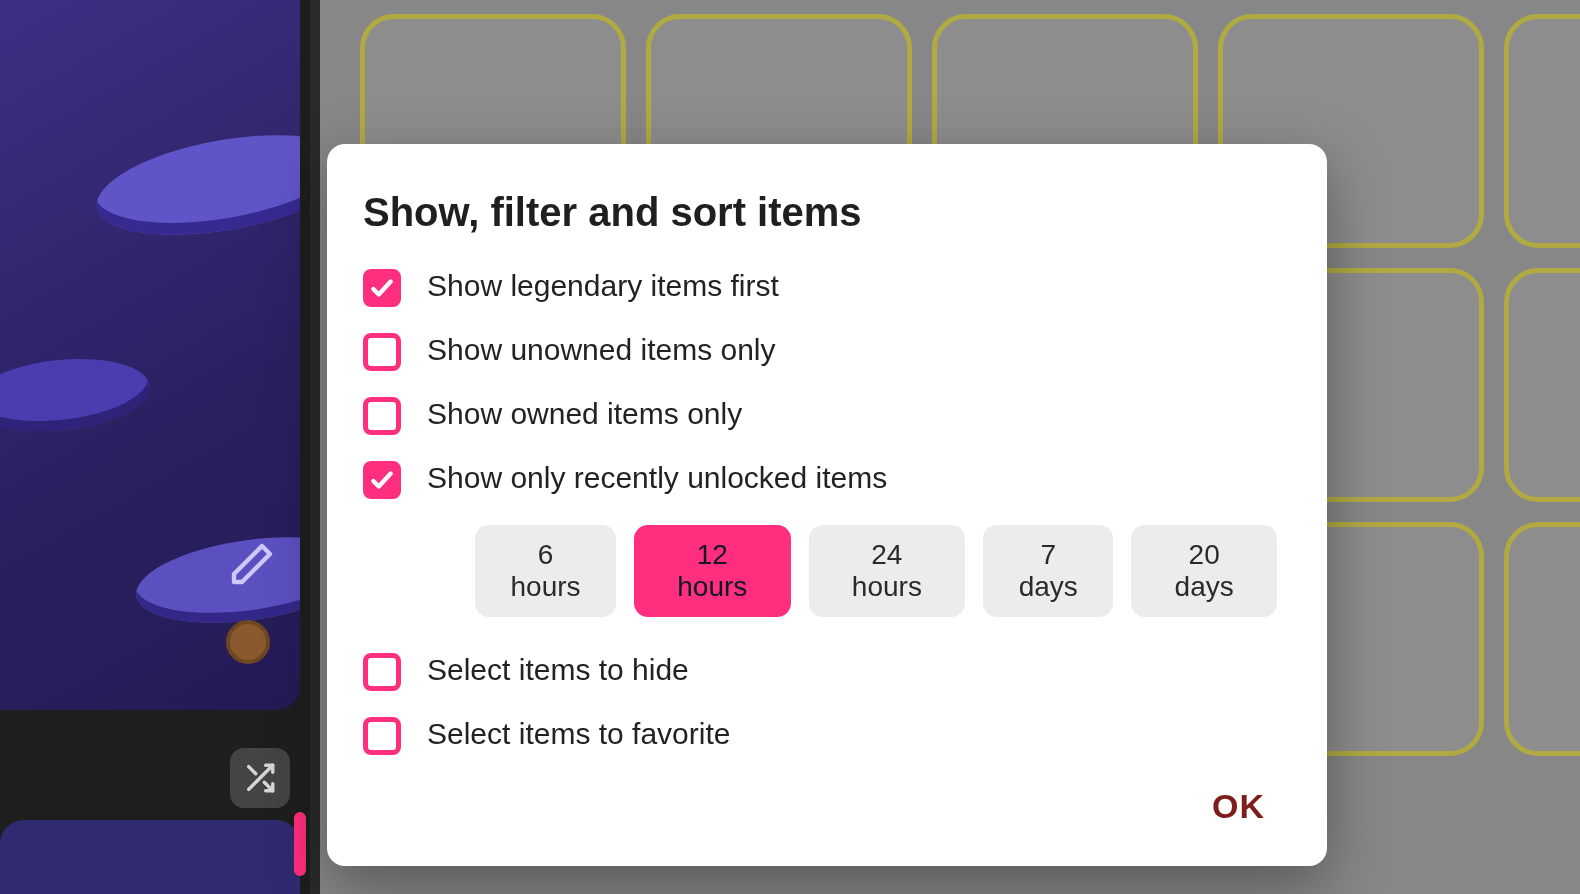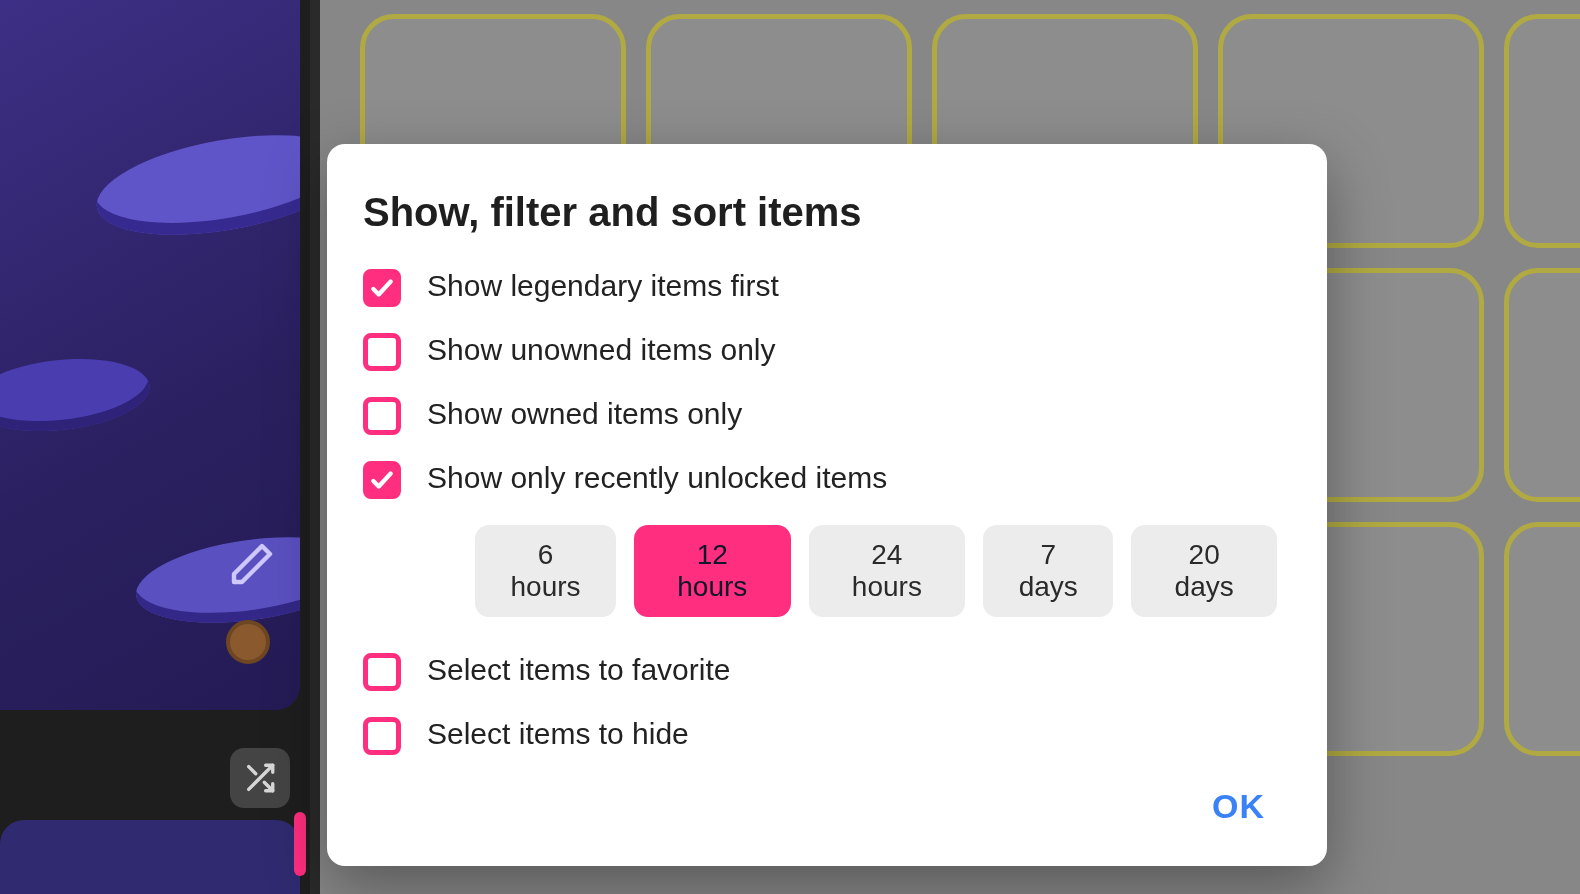--- a/index.html
+++ b/index.html
@@ -127,21 +127,21 @@
   .seg-btn.active {
     background: #ff2e7e;
     color: #0f172a;
   }
   .modal-footer {
     display: flex; justify-content: flex-end;
     margin-top: 18px;
   }
   .ok-btn {
     background: none; border: none;
-    color: #3b82f6; font-size: 34px; font-weight: 800;
+    color: #7f1d1d; font-size: 34px; font-weight: 800;
     cursor: pointer; letter-spacing: 1px;
     padding: 6px 12px;
   }
 </style>
 </head>
 <body>
 
 <div class="bg-left">
   <div class="bg-left-panel">
     <div class="crater c1"></div>
@@ -222,24 +222,24 @@
   <div class="segmented">
     <button class="seg-btn">6 hours</button>
     <button class="seg-btn active">12 hours</button>
     <button class="seg-btn">24 hours</button>
     <button class="seg-btn">7 days</button>
     <button class="seg-btn">20 days</button>
   </div>
 
   <div class="option-row">
     <div class="checkbox"></div>
+    <span class="option-label">Select items to hide</span>
+  </div>
+
+  <div class="option-row">
+    <div class="checkbox"></div>
     <span class="option-label">Select items to favorite</span>
-  </div>
-
-  <div class="option-row">
-    <div class="checkbox"></div>
-    <span class="option-label">Select items to hide</span>
   </div>
 
   <div class="modal-footer">
     <button class="ok-btn">OK</button>
   </div>
 </div>
 
 </body></html>

